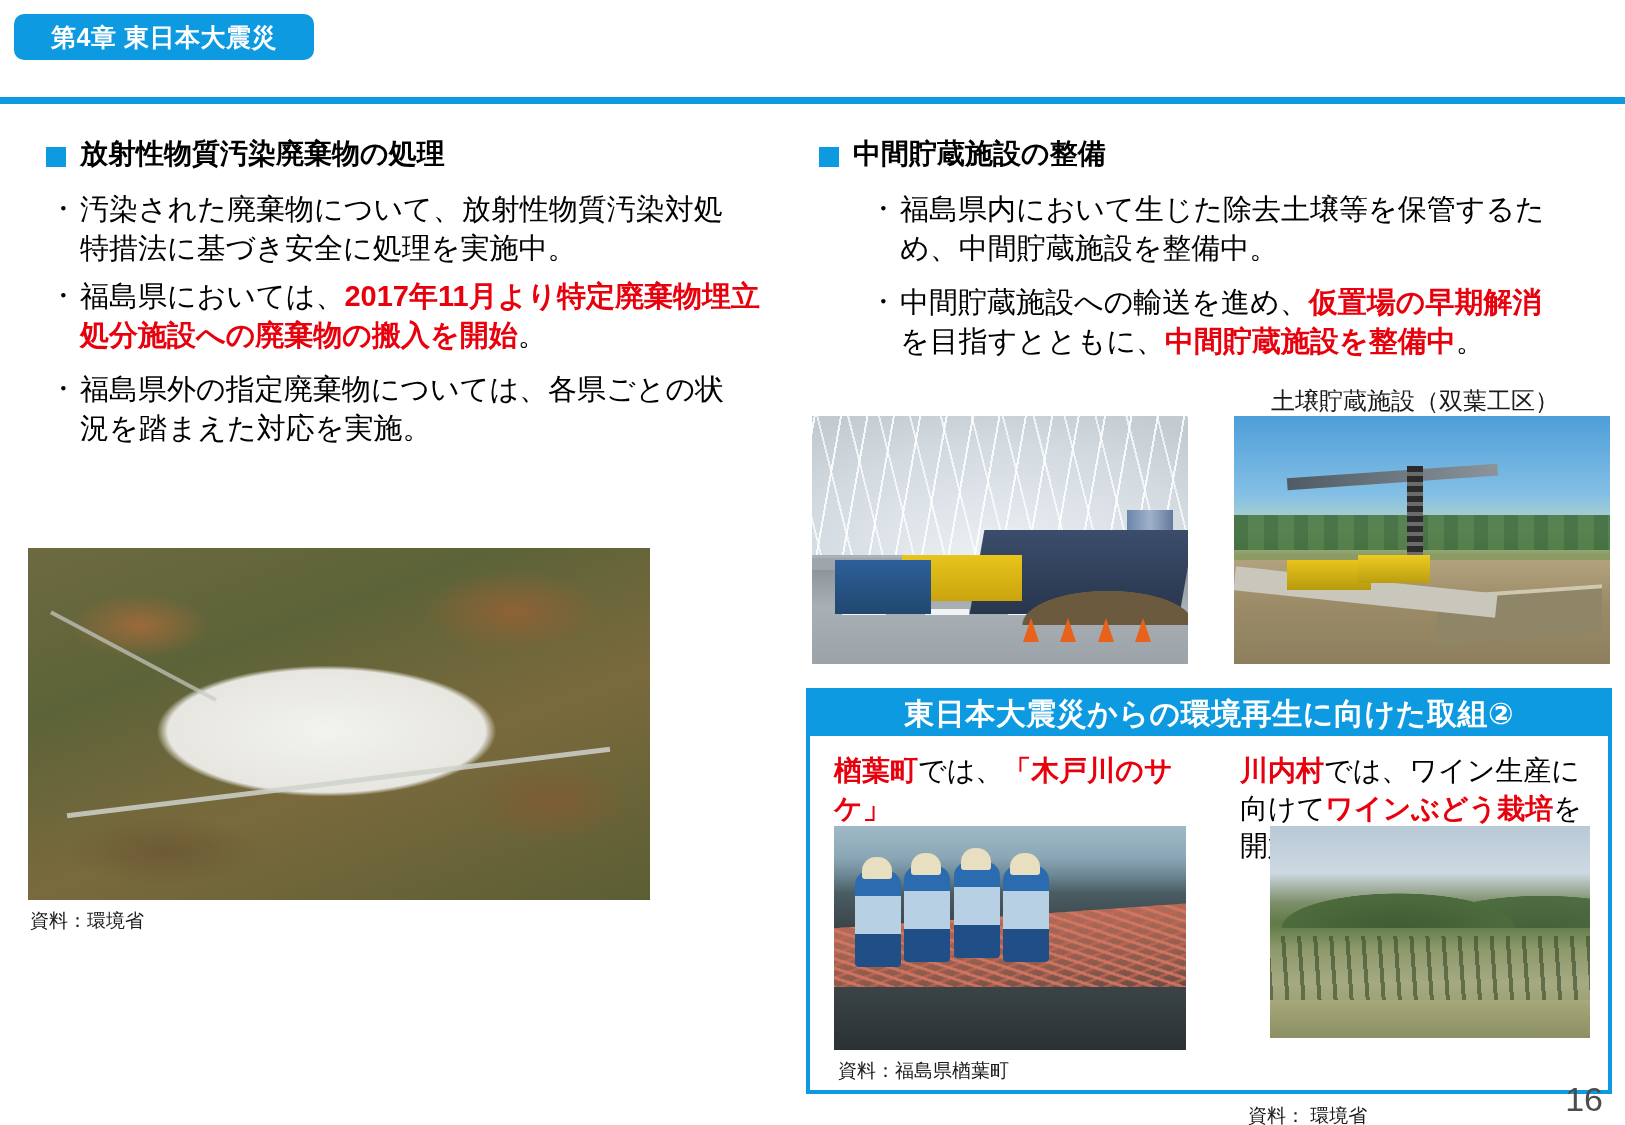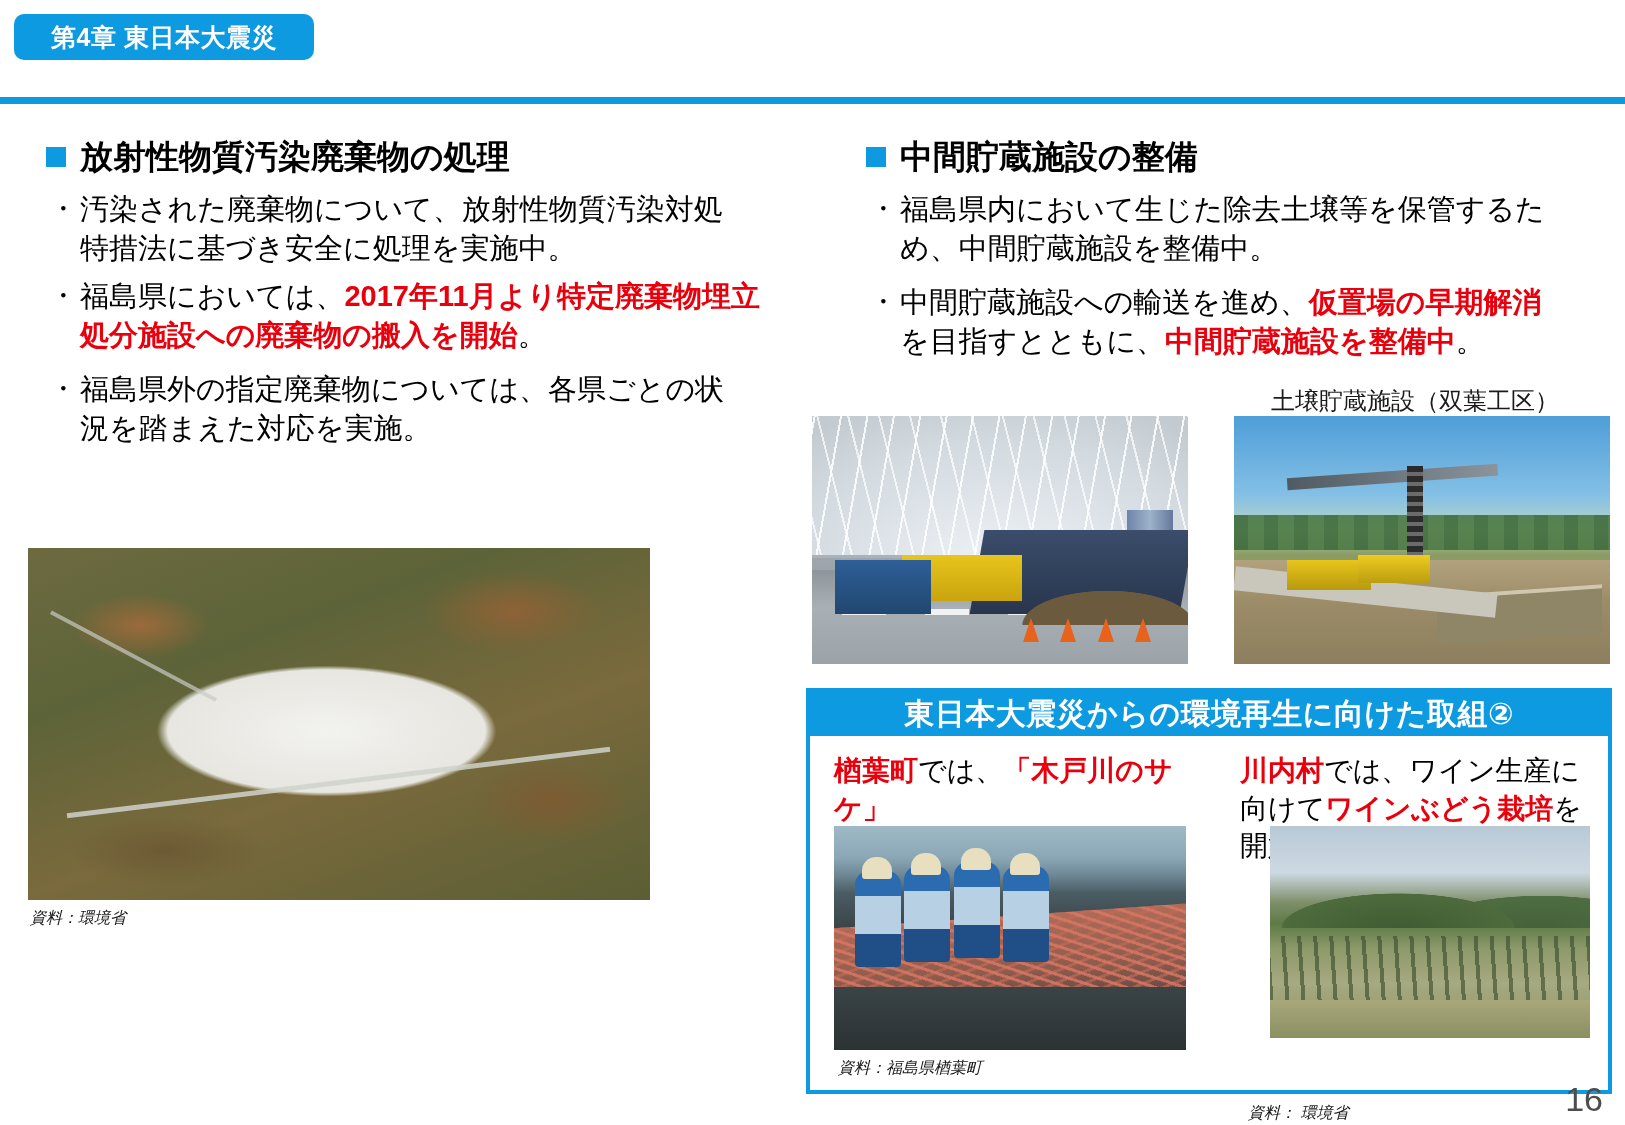--- a/index.html
+++ b/index.html
@@ -55,21 +55,21 @@
     left: 0;
     top: 97px;
     width: 1625px;
     height: 7px;
     background: #0d9ae0;
   }
 
   
   .sec-head {
     position: absolute;
-    font-size: 33px;
+    font-size: 28px;
     font-weight: bold;
     color: #000000;
     display: flex;
     align-items: flex-start;
     text-align: center;
   }
   .sec-head .marker {
     display: inline-block;
     width: 20px;
     height: 20px;
@@ -96,23 +96,22 @@
   .em { color: #e8000d; font-weight: bold; }
 
   .caption {
     position: absolute;
     font-size: 24px;
     color: #1a1a1a;
     text-align: center;
   }
   .source {
     position: absolute;
-    font-size: 16px;
+    font-size: 19px;
     color: #1a1a1a;
-    font-style: italic;
   }
 
   
   .photo {
     position: absolute;
     overflow: hidden;
     background: #b9c2c8;
   }
   .photo .inner { position: absolute; inset: 0; }
 
@@ -426,21 +425,21 @@
 
 
   <div class="photo p-aerial" style="left:28px; top:548px; width:622px; height:352px;">
     <div class="inner">
       <div class="road"></div>
       <div class="road2"></div>
     </div>
   </div>
   <div class="source" style="left:30px; top:908px;">資料：環境省</div>
 
-  <div class="sec-head" style="left:866px; top:135px; width:700px;">
+  <div class="sec-head" style="left:819px; top:135px; width:700px;">
     <span class="marker"></span>
     <span>中間貯蔵施設の整備</span>
   </div>
 
   <div class="bullet" style="left:866px; top:190px; width:700px;">
     <span class="dot">・</span>
     <span class="txt">
       <span>福島県内において生じた除去土壌等を保管するため、中間貯蔵施設を整備中。</span>
     </span>
   </div>

